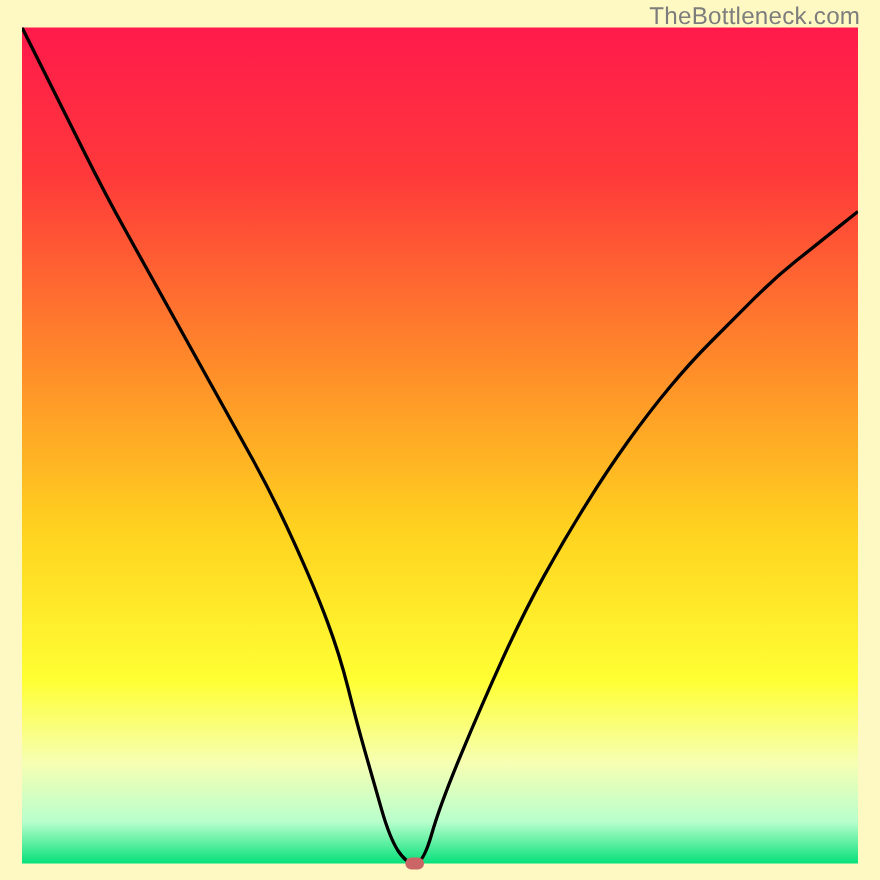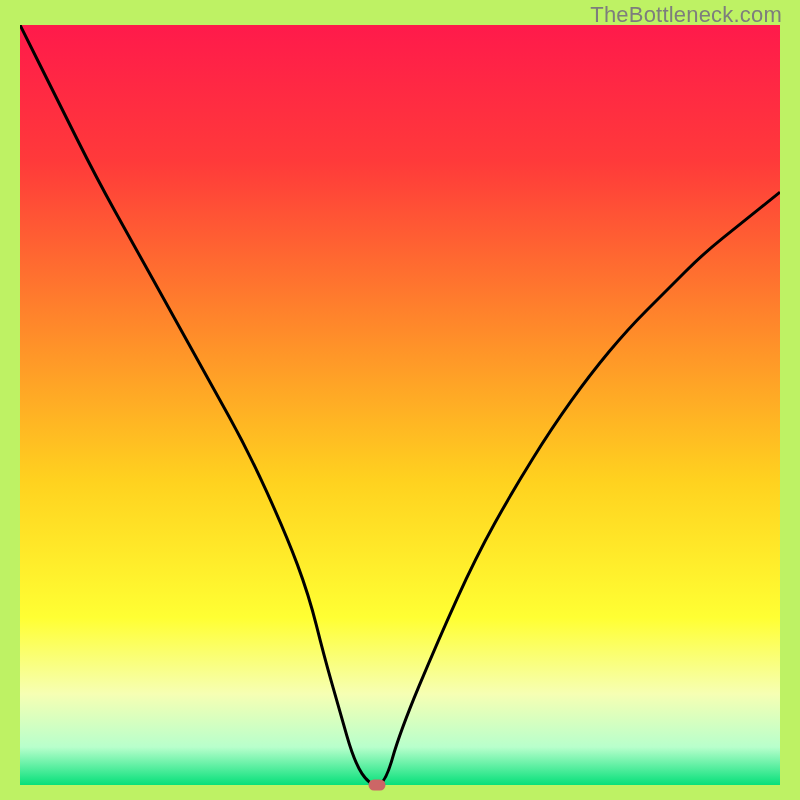--- a/index.html
+++ b/index.html
@@ -10,21 +10,21 @@
     background: #000;
     overflow: hidden;
     font-family: Arial, Helvetica, sans-serif;
   }
   .frame {
     position: absolute;
     left: 0;
     top: 0;
     width: 800px;
     height: 800px;
-    background: #bef264;
+    background: #fef9c3;
   }
   .plot {
     position: absolute;
     left: 20px;
     top: 25px;
     width: 760px;
     height: 760px;
     
   }
   .watermark {

